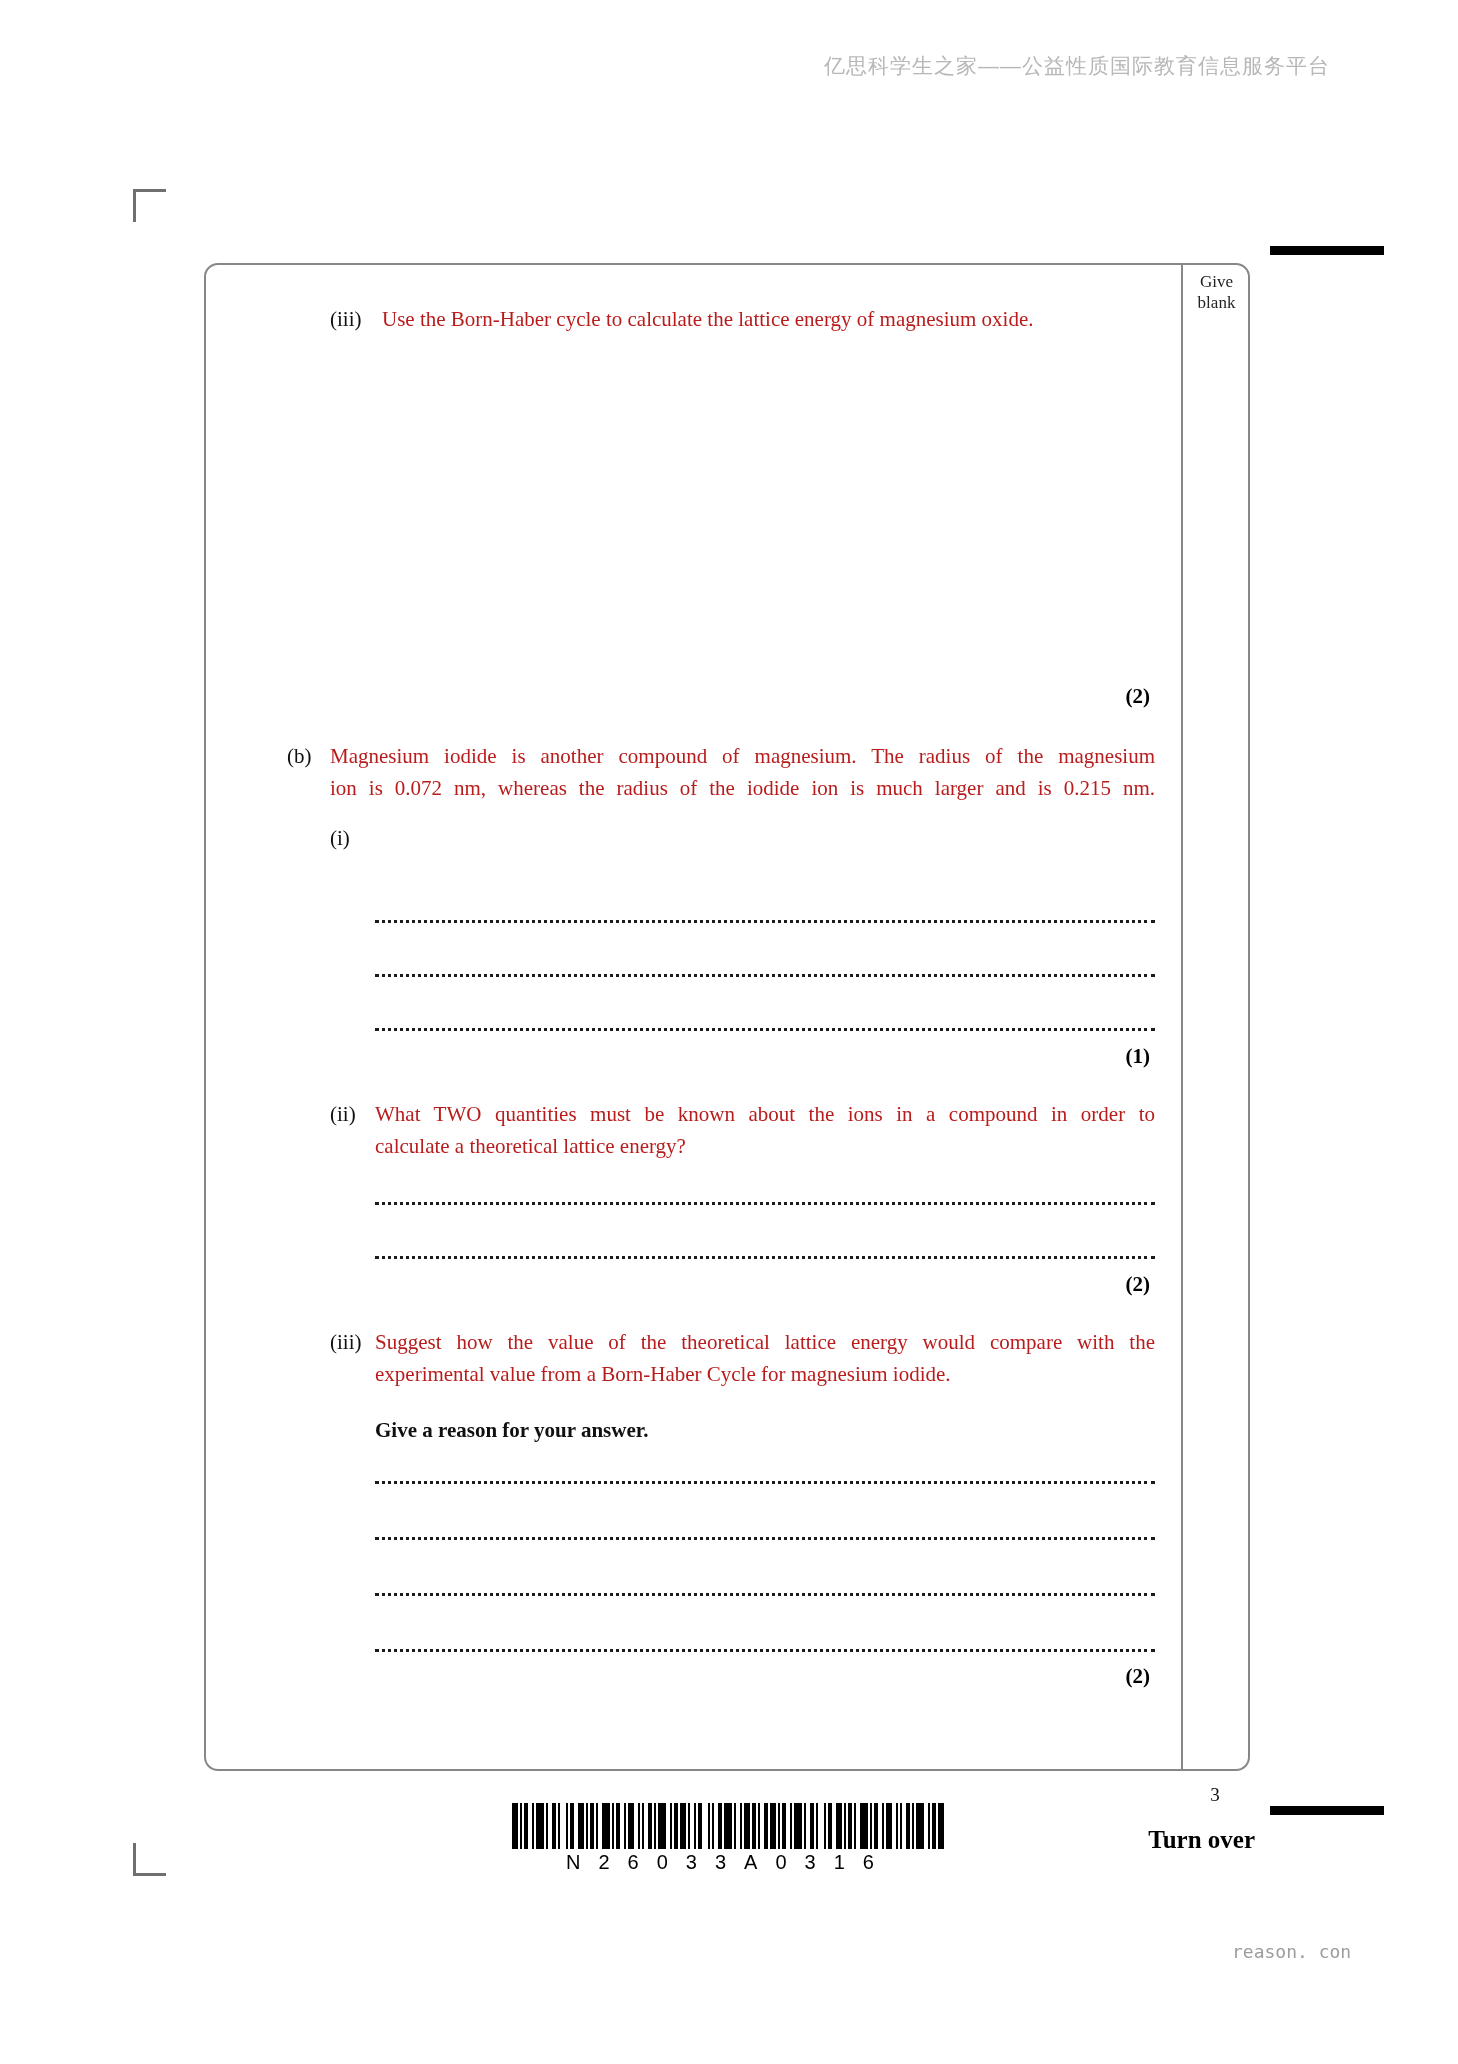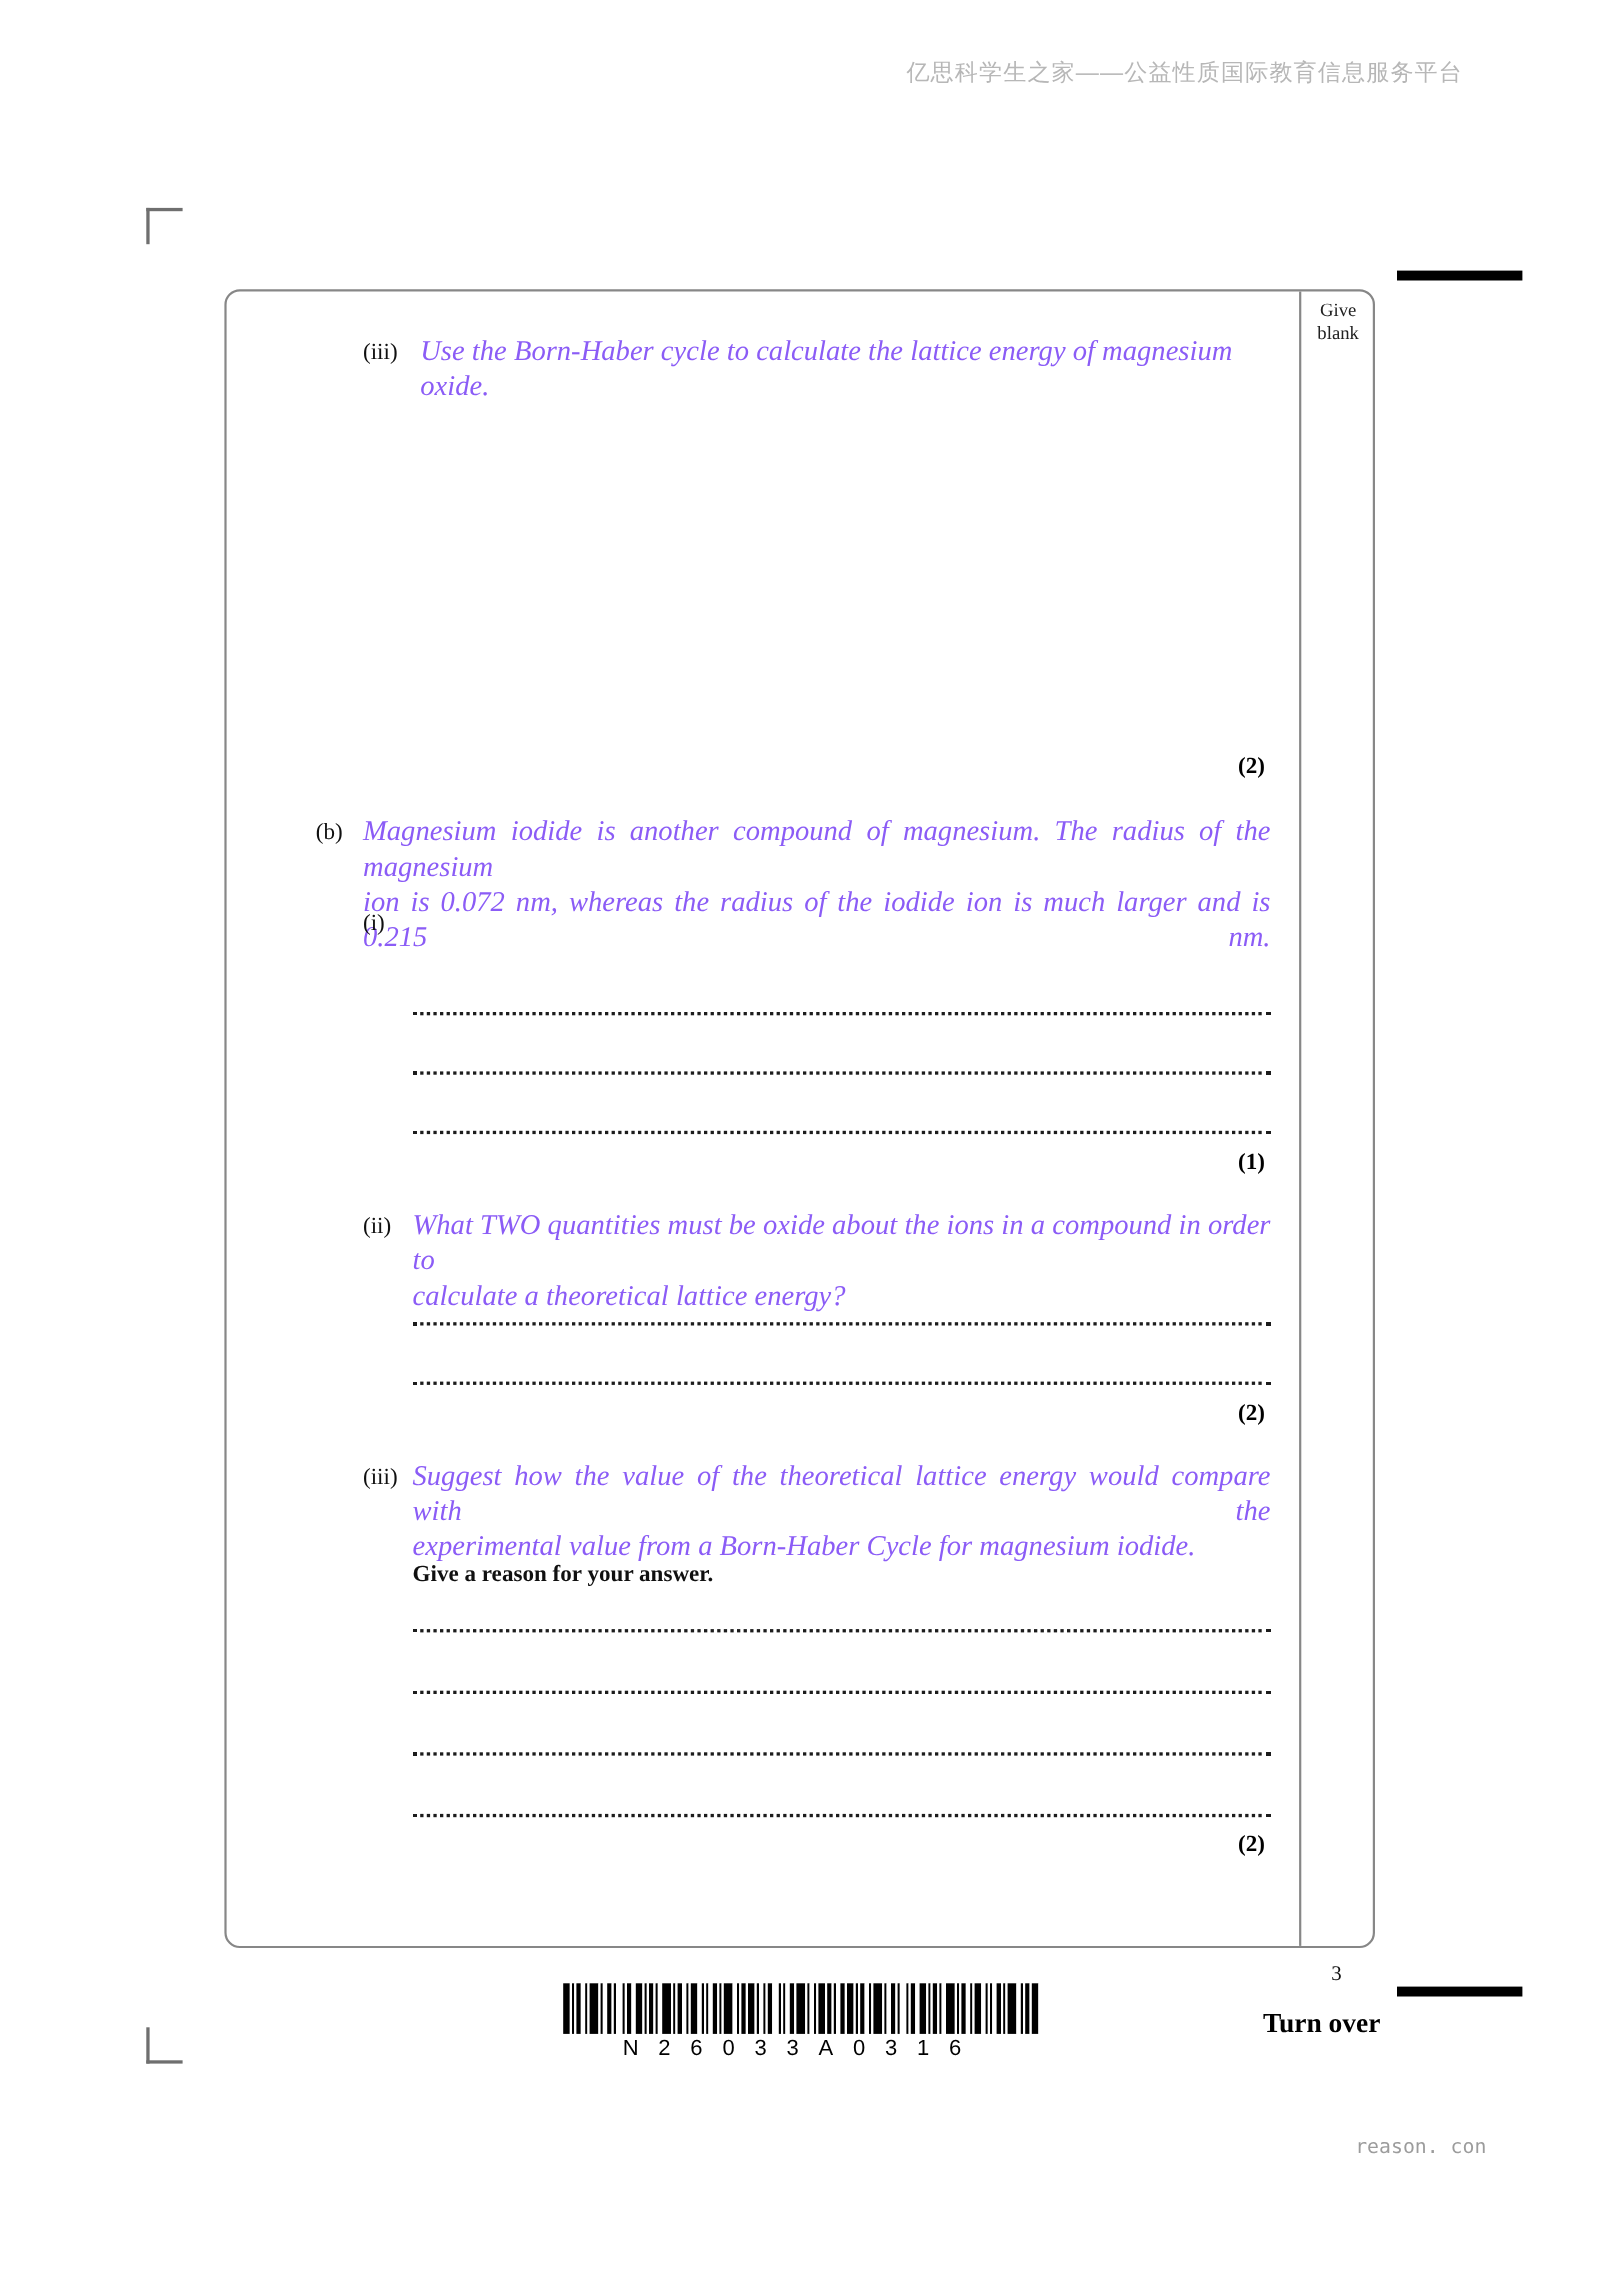--- a/index.html
+++ b/index.html
@@ -19,21 +19,21 @@
   
   .qbox{position:absolute;left:204px;top:263px;width:1046px;height:1508px;
         border:2px solid #878787;border-radius:14px;box-sizing:border-box;}
   .lb-divider{position:absolute;left:975px;top:0;bottom:0;width:0;border-left:2px solid #878787;}
   .lb-label{position:absolute;left:977px;top:6px;width:67px;text-align:center;
             font-size:17px;line-height:21px;color:#222;}
 
   
   .qline{position:absolute;font-size:21px;line-height:32px;color:#101010;}
   .qlabel{position:absolute;font-size:21px;line-height:32px;color:#101010;}
-  .qtext{position:absolute;font-size:26px;line-height:32px;color:#8b5cf6;font-style:italic;}
+  .qtext{position:absolute;font-size:21px;line-height:32px;color:#b91c1c;}
   .jline{text-align:justify;text-align-last:justify;}
   .ans{position:absolute;left:375px;width:780px;height:0;border-bottom:3px dotted #1c1c1c;}
   .mark{position:absolute;left:950px;width:200px;text-align:right;
         font-size:21px;font-weight:bold;color:#000;}
 
   
   .barcode{position:absolute;left:512px;top:1803px;width:434px;text-align:center;}
   .bars{display:flex;height:46px;align-items:stretch;}
   .bars span{display:block;height:100%;}
   .bc-label{font-family:"Liberation Sans","DejaVu Sans",sans-serif;font-size:20px;color:#000;
@@ -77,21 +77,21 @@
   </div>
 
   <div class="qlabel" style="left:330px;top:822px;">(i)</div>
   <div class="ans" style="top:920px;"></div>
   <div class="ans" style="top:974px;"></div>
   <div class="ans" style="top:1028px;"></div>
   <div class="mark" style="top:1044px;">(1)</div>
 
   <div class="qlabel" style="left:330px;top:1098px;">(ii)</div>
   <div class="qtext" style="left:375px;top:1098px;width:780px;">
-    <div class="jline">What TWO quantities must be oxide about the ions in a compound in order to</div>
+    <div class="jline">What TWO quantities must be known about the ions in a compound in order to</div>
     <div>calculate a theoretical lattice energy?</div>
   </div>
   <div class="ans" style="top:1202px;"></div>
   <div class="ans" style="top:1256px;"></div>
   <div class="mark" style="top:1272px;">(2)</div>
 
   <div class="qlabel" style="left:330px;top:1326px;">(iii)</div>
   <div class="qtext" style="left:375px;top:1326px;width:780px;">
     <div class="jline">Suggest how the value of the theoretical lattice energy would compare with the</div>
     <div>experimental value from a Born-Haber Cycle for magnesium iodide.</div>

